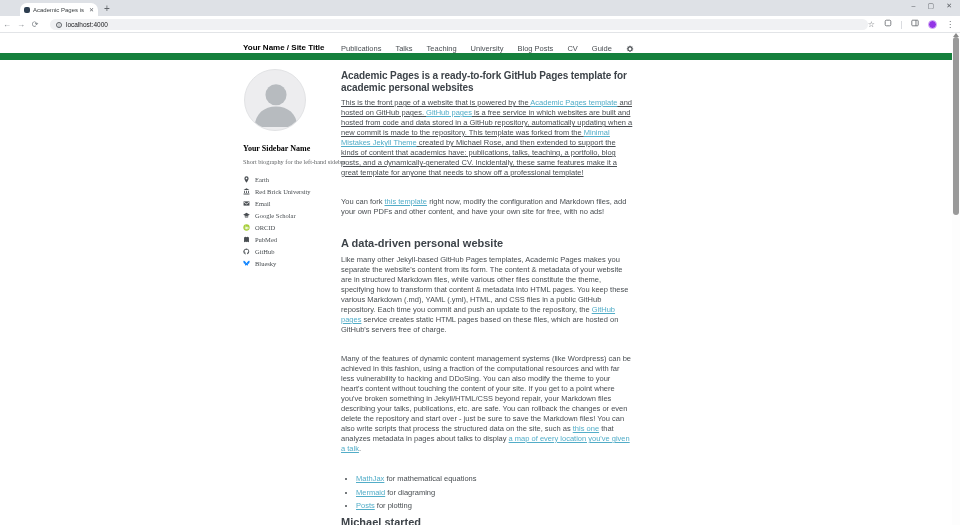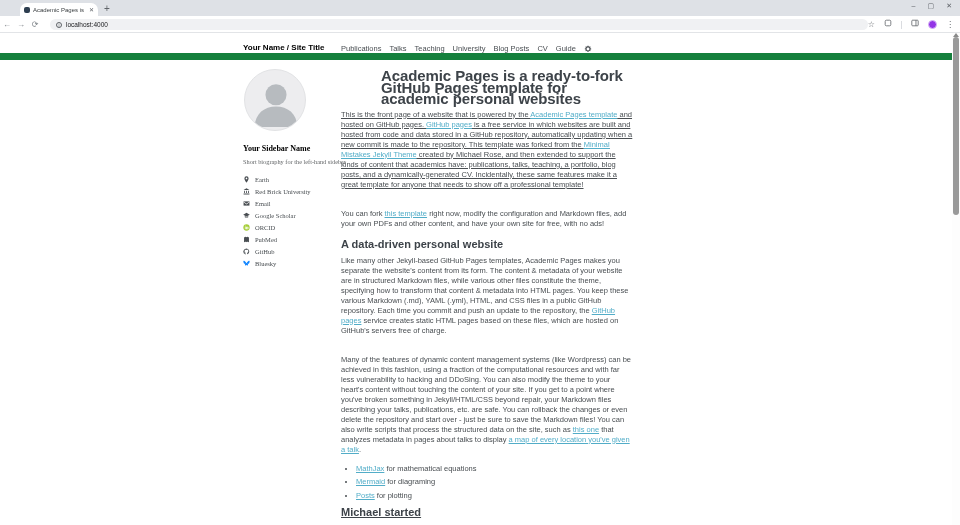--- a/index.html
+++ b/index.html
@@ -29,47 +29,47 @@
   .profile-dot{width:9px;height:9px;border-radius:50%;background:#9334e6;border:1px solid #d8b6f8;}
 
   
   .page{position:absolute;left:0;top:33px;width:960px;height:492px;background:#fff;overflow:hidden;}
   .scrollbar{position:absolute;right:0;top:0;width:8px;height:492px;background:#fdfdfd;}
   .scroll-arrow{position:absolute;right:1px;top:0;width:0;height:0;border-left:3px solid transparent;border-right:3px solid transparent;border-bottom:4px solid #8a8a8a;}
   .scroll-thumb{position:absolute;right:1px;top:4px;width:6px;height:178px;background:#9a9a9a;border-radius:3px;}
 
   .masthead{position:absolute;left:0;top:3px;width:952px;height:24px;border-bottom:7px solid #15803d;}
   .site-title{position:absolute;left:243px;top:7px;font-size:8px;font-weight:bold;color:#000;}
-  .m-nav{position:absolute;left:341px;top:7.5px;display:flex;gap:8px;align-items:flex-end;}
+  .m-nav{position:absolute;left:341px;top:7.5px;display:flex;gap:14px;align-items:flex-end;}
   .m-nav a{font-size:7.5px;color:var(--text);text-decoration:none;}
   .gear{width:8px;height:8px;color:#494e52;display:block;}
 
   
   .sidebar{position:absolute;left:243px;top:36px;width:95px;font-family:Liberation Serif, serif;}
   .avatar{width:62px;height:62px;border-radius:50%;background:#ededef;border:1px solid #e2e3e5;margin-left:1px;overflow:hidden;}
   .sb-name{margin-top:13px;font-size:8px;font-weight:bold;color:#000;}
   .sb-bio{margin-top:5px;font-size:6.3px;color:#646769;line-height:7.5px;white-space:nowrap;}
   .sb-links{margin-top:8px;list-style:none;}
   .sb-links li{display:flex;align-items:center;gap:5px;height:12px;}
   .sicon{width:7px;height:7px;flex:none;color:#494e52;display:flex;align-items:center;}
   .sicon svg{width:7px;height:7px;display:block;}
   .ic-orcid{color:var(--orcid);}
   .ic-bluesky{color:var(--bluesky);}
   .sb-links a{font-size:6.5px;color:var(--text);text-decoration:none;}
 
   
   .main{position:absolute;left:341px;top:29px;width:292px;color:var(--text);}
-  .main h1{margin-top:8px;font-size:15px;line-height:11.5px;color:var(--heading);letter-spacing:-0.1px;margin-left:40px;}
+  .main h1{margin-top:8px;font-size:10px;line-height:11.5px;color:var(--heading);letter-spacing:-0.1px;}
   .main h2{font-size:11px;line-height:12px;color:var(--heading);}
   .main p{font-size:7.5px;line-height:10px;}
   .main ul,.main ol{font-size:7.5px;line-height:10px;padding-left:15px;}
   .main li{margin-bottom:3.5px;}
   a.ilink{color:var(--link);text-decoration:underline;}
   .mt5{margin-top:5px;text-decoration:underline;} .mt6{margin-top:6px;}
-  .mt9{margin-top:9px;} .mt10{margin-top:19px;}
+  .mt9{margin-top:20px;} .mt10{margin-top:19px;}
 </style>
 </head>
 <body>
 
 <div class="tabstrip">
   <div class="tab">
     <span class="favicon"></span>
     <span class="tab-title">Academic Pages is a ready-to-f</span>
     <span class="tab-close">✕</span>
   </div>

